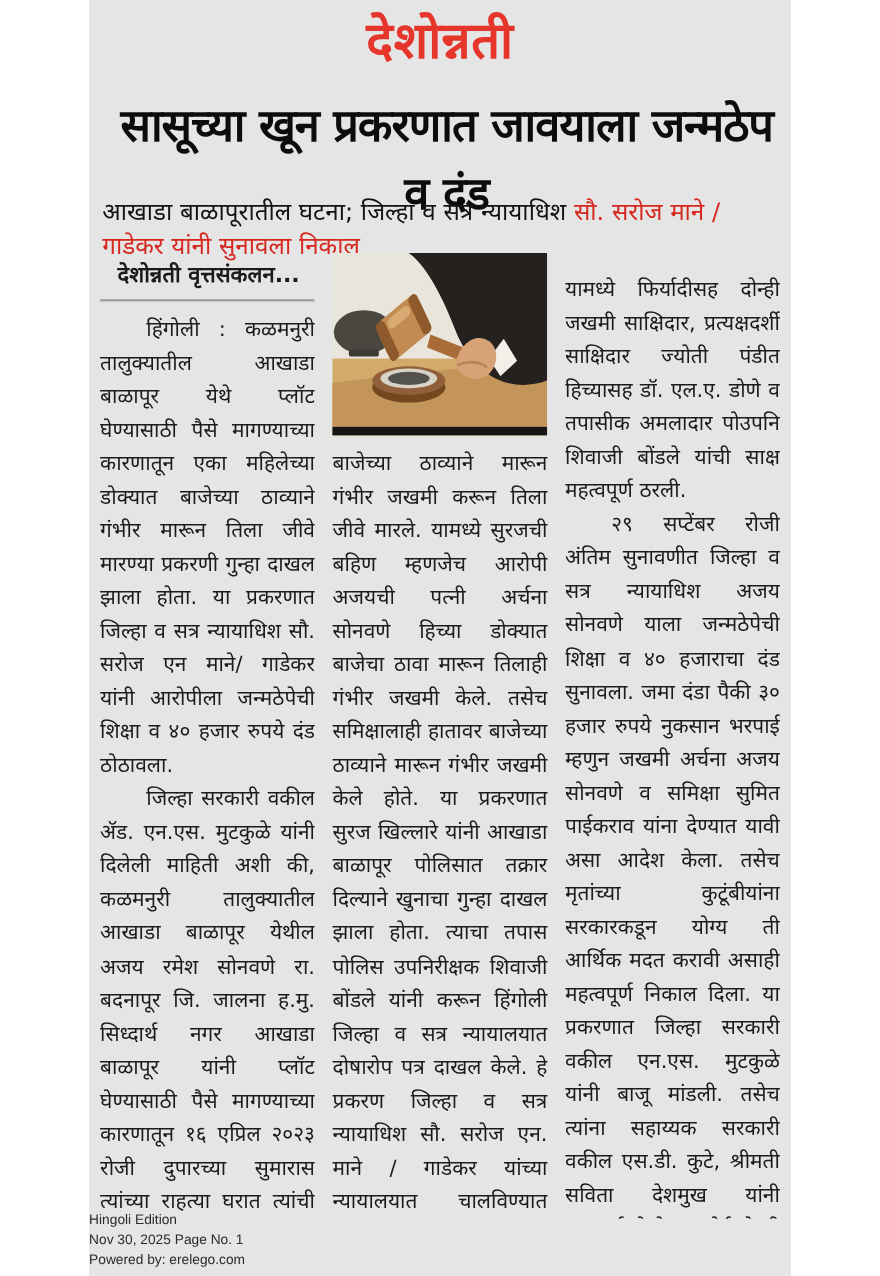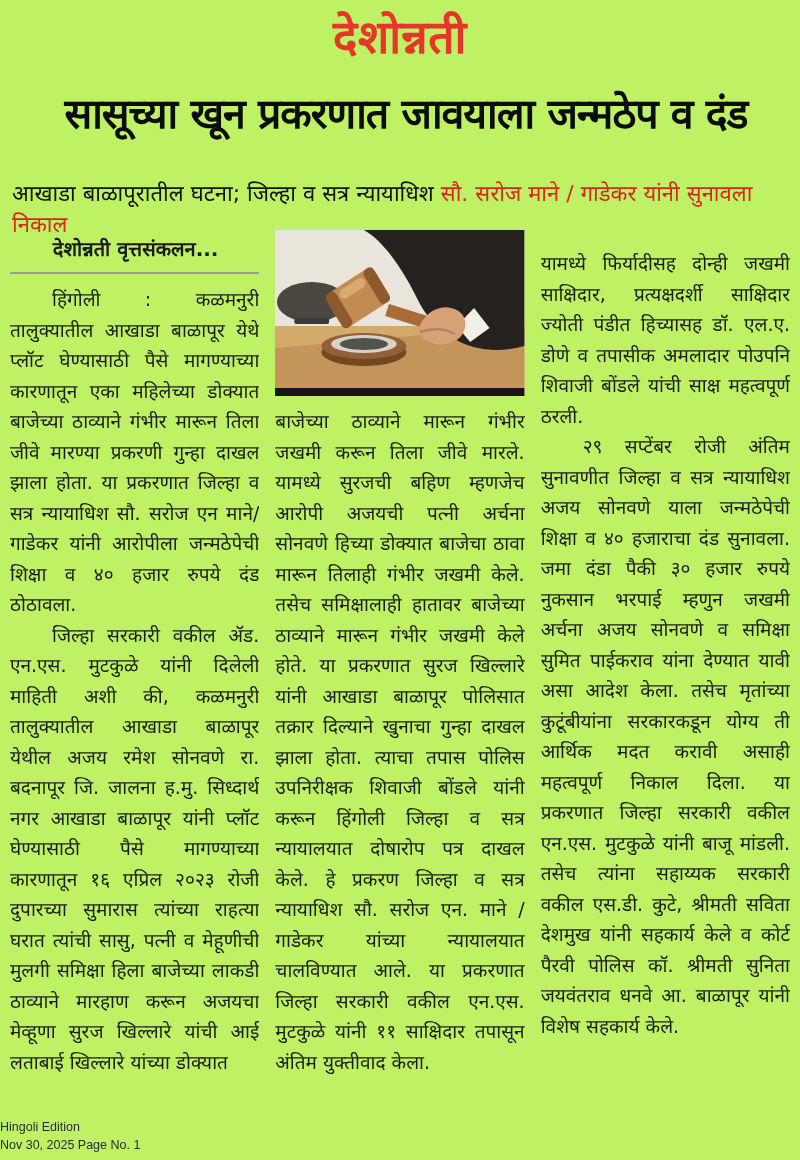--- a/index.html
+++ b/index.html
@@ -1,19 +1,19 @@
 <!DOCTYPE html>
 <html><head>
 <meta charset="utf-8">
 <style>
   * { margin:0; padding:0; box-sizing:border-box; }
   html,body { background:#ffffff; }
   .page {
-    position:relative; width:800px; height:1160px; margin:0 auto;
-    background:#bef264; overflow:hidden;
+    position:relative; width:638px; height:1160px; margin:0 auto;
+    background:#e5e5e5; overflow:hidden;
     font-family:"DejaVu Sans","Liberation Sans",sans-serif;
     color:#1b1b1b;
     padding-left:16px;
   }
   .masthead {
     position:absolute; top:4px; left:0; width:100%;
     text-align:center; font-size:46px; font-weight:bold;
     color:#e6352b; letter-spacing:0.5px;
   }
   .headline {
@@ -106,15 +106,16 @@
     <div class="col col3-pad">
       <p>यामध्ये फिर्यादीसह दोन्ही जखमी साक्षिदार, प्रत्यक्षदर्शी साक्षिदार ज्योती पंडीत हिच्यासह डॉ. एल.ए. डोणे व तपासीक अमलादार पोउपनि शिवाजी बोंडले यांची साक्ष महत्वपूर्ण ठरली.</p>
       <p class="indent">२९ सप्टेंबर रोजी अंतिम सुनावणीत जिल्हा व सत्र न्यायाधिश अजय सोनवणे याला जन्मठेपेची शिक्षा व ४० हजाराचा दंड सुनावला. जमा दंडा पैकी ३० हजार रुपये नुकसान भरपाई म्हणुन जखमी अर्चना अजय सोनवणे व समिक्षा सुमित पाईकराव यांना देण्यात यावी असा आदेश केला. तसेच मृतांच्या कुटूंबीयांना सरकारकडून योग्य ती आर्थिक मदत करावी असाही महत्वपूर्ण निकाल दिला. या प्रकरणात जिल्हा सरकारी वकील एन.एस. मुटकुळे यांनी बाजू मांडली. तसेच त्यांना सहाय्यक सरकारी वकील एस.डी. कुटे, श्रीमती सविता देशमुख यांनी सहकार्य केले व कोर्ट पैरवी पोलिस कॉ. श्रीमती सुनिता जयवंतराव धनवे आ. बाळापूर यांनी विशेष सहकार्य केले.</p>
     </div>
 
   </div>
 
   <div class="footer">
     <div>Hingoli Edition</div>
     <div>Nov 30, 2025 Page No. 1</div>
+    <div>Powered by: erelego.com</div>
   </div>
 
 </div>
 
 </body></html>

